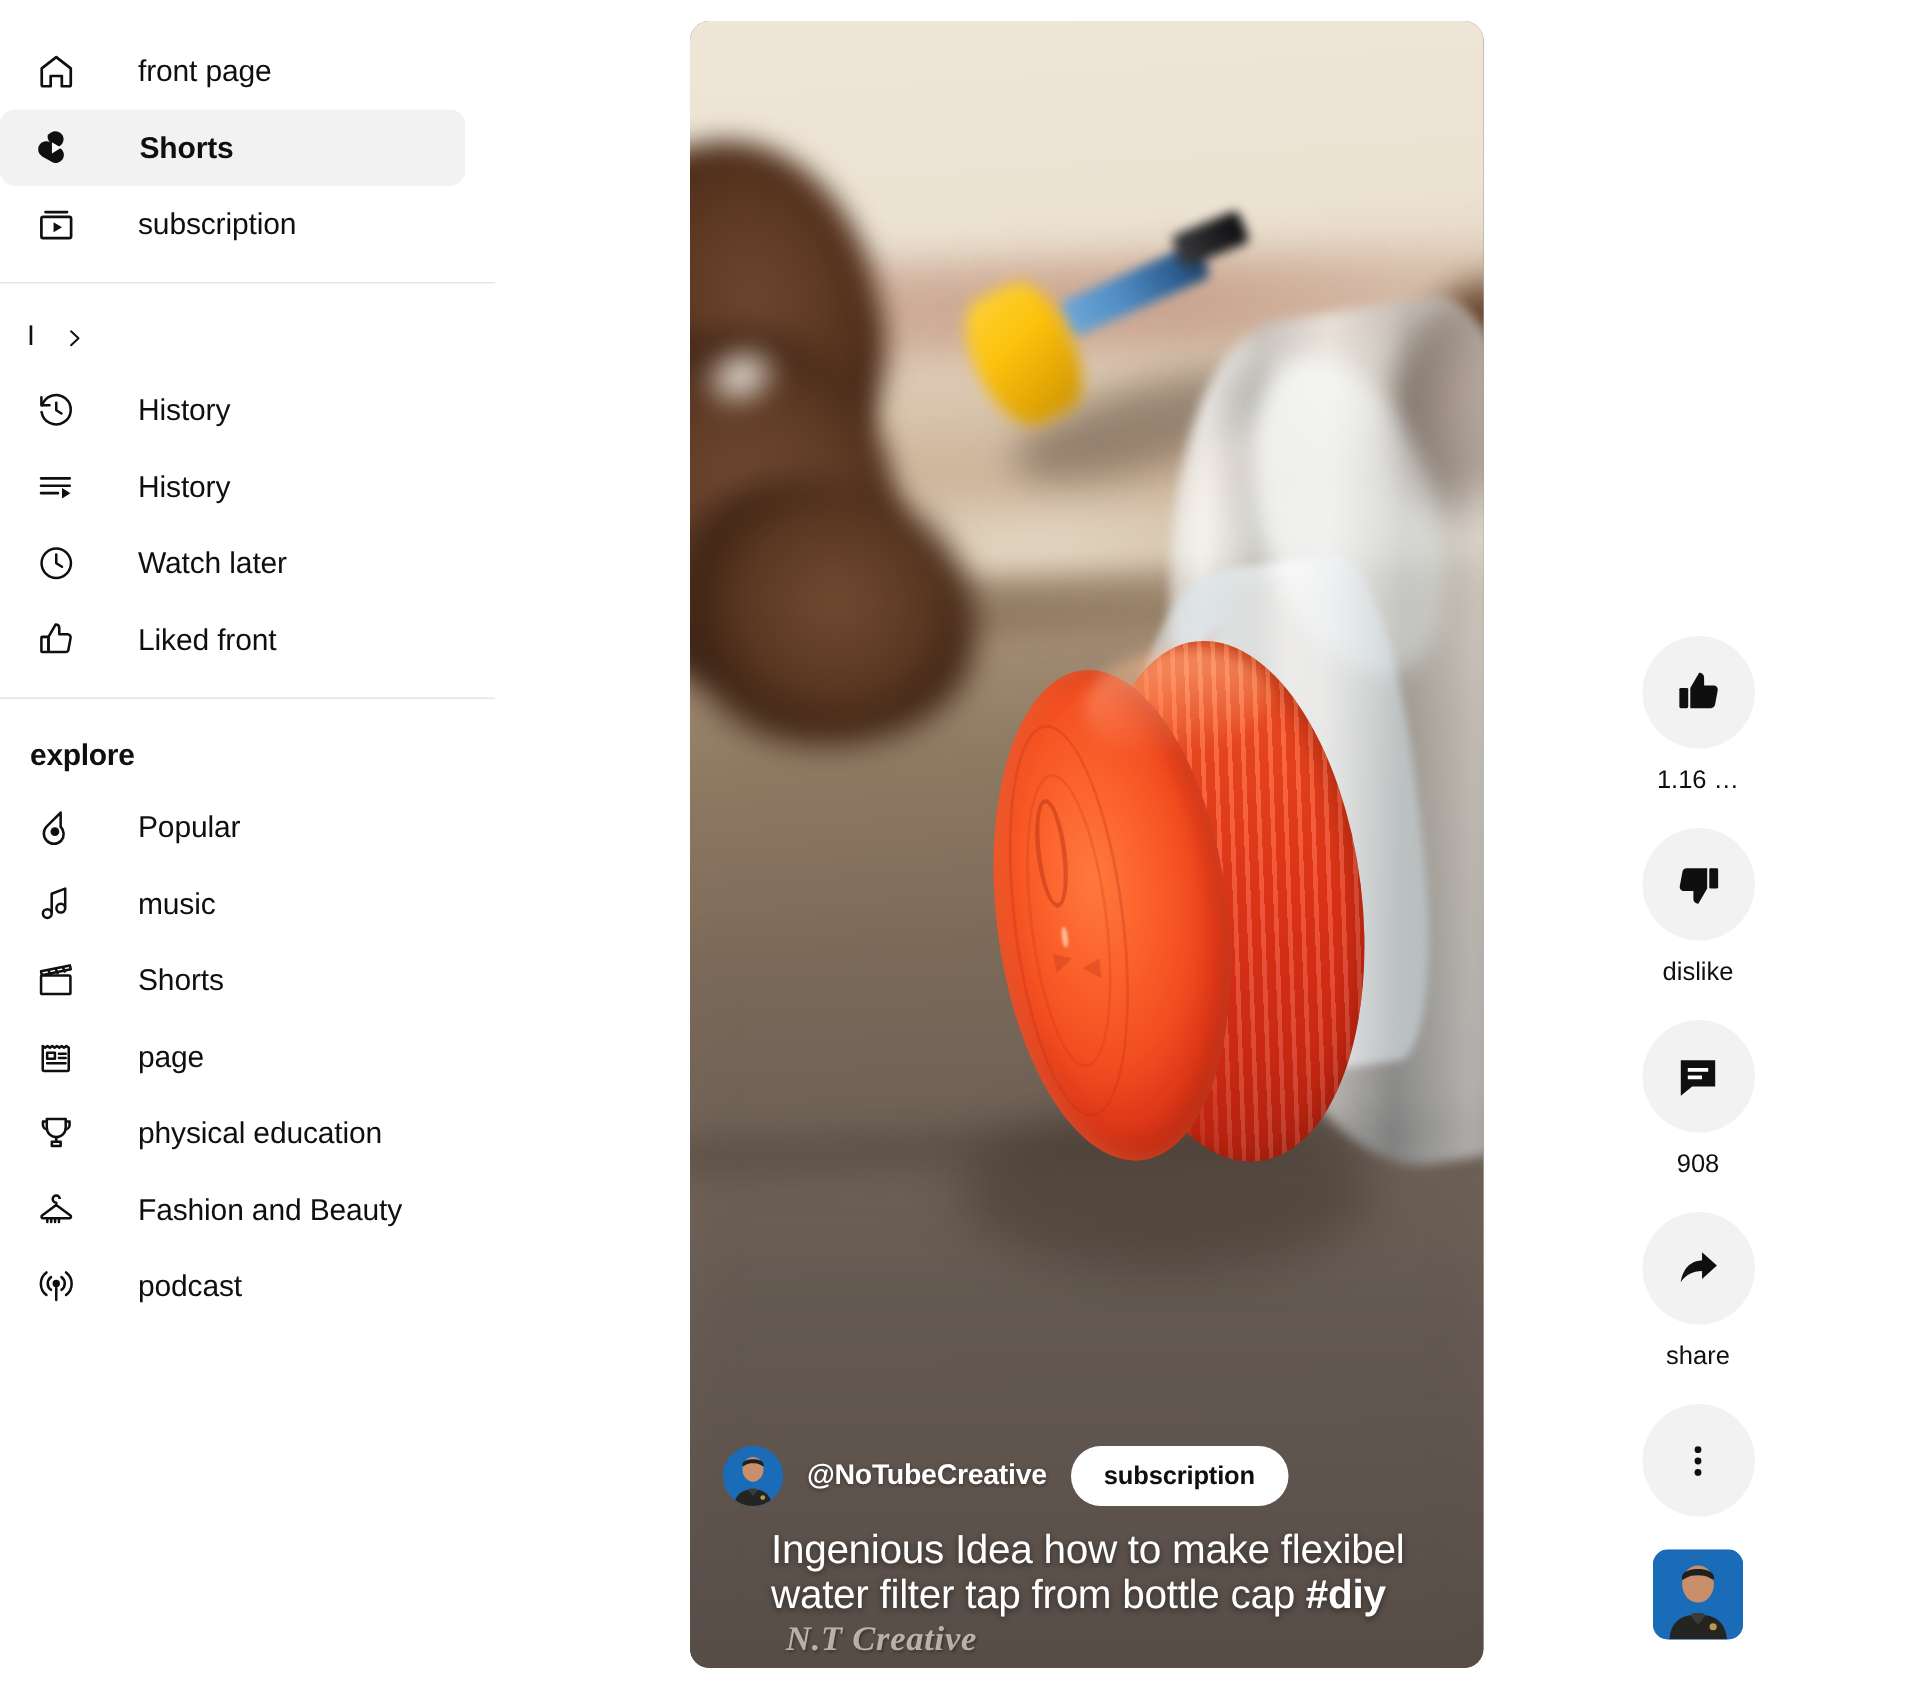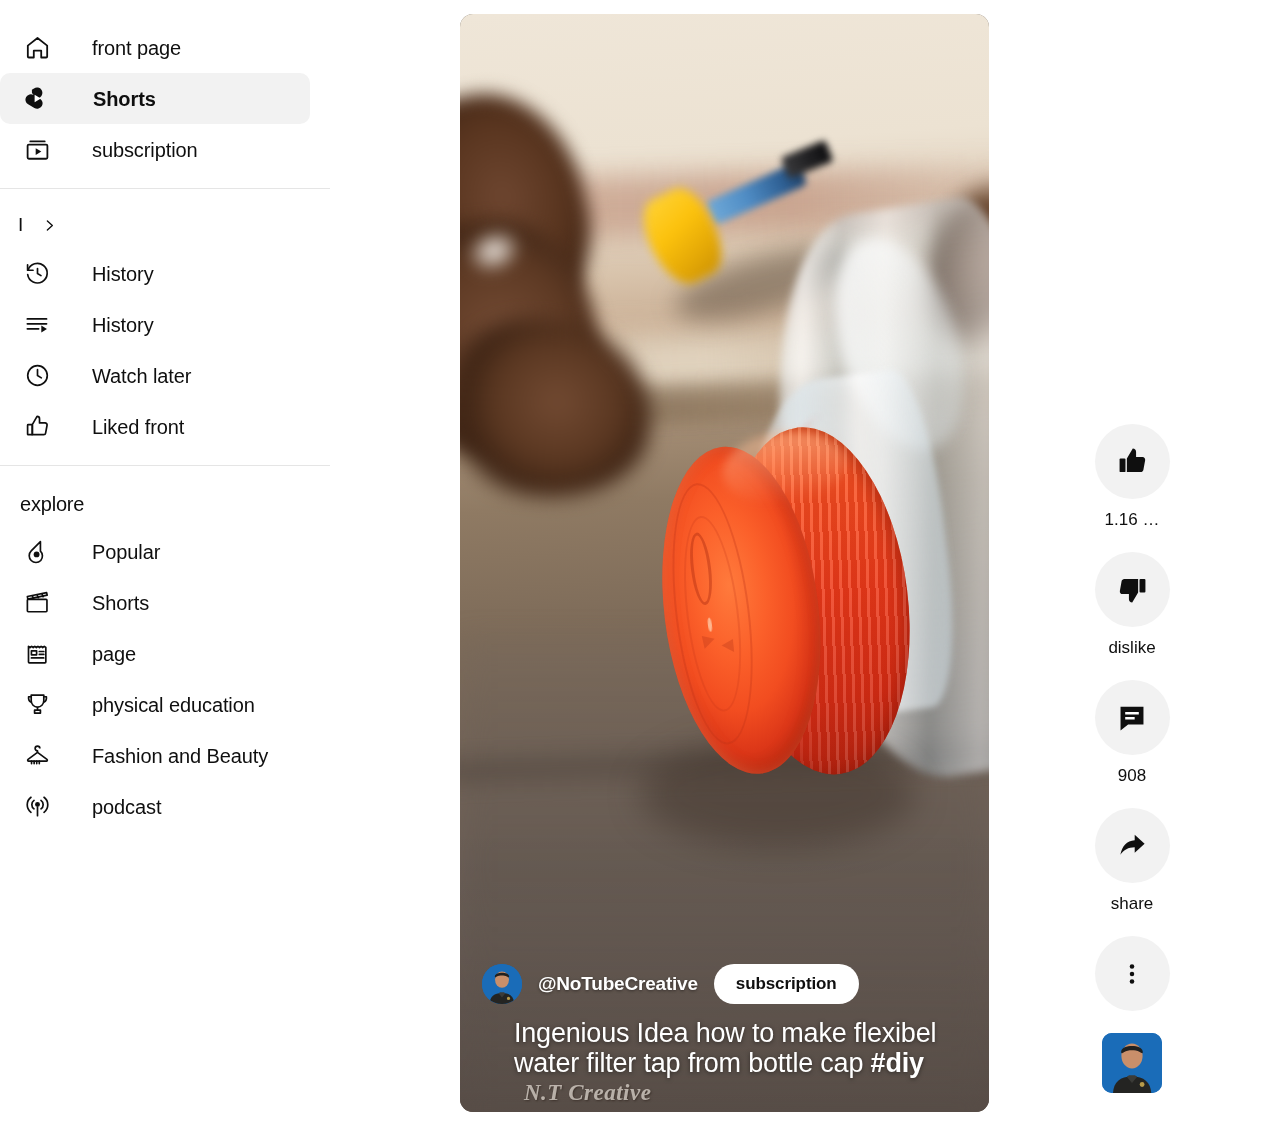--- a/index.html
+++ b/index.html
@@ -68,21 +68,21 @@
     font-weight: 400;
     color: #0f0f0f;
   }
   .collapsed-row .chev {
     margin-left: 18px;
     display: flex; align-items: center;
   }
 
   .section-head {
     font-size: 20px;
-    font-weight: 400;
+    font-weight: 700;
     padding: 14px 0 10px 20px;
     letter-spacing: -0.2px;
   }
 
   
   .player-wrap {
     position: absolute;
     left: 460px; top: 14px;
     width: 529px; height: 1098px;
     border-radius: 13px;
@@ -544,20 +544,30 @@
     <div class="nav-item">
       <span class="ico">
         <svg width="27" height="27" viewBox="0 0 24 24" fill="none" stroke="#0f0f0f" stroke-width="1.5" stroke-linejoin="round">
           <path d="M14.6 3.3 6.4 11.5a6 6 0 1 0 8.5 8.5l.1-.2a6 6 0 0 0-.4-8.1z"></path>
           <circle cx="11.2" cy="14.6" r="2.6" fill="#0f0f0f" stroke="none"></circle>
         </svg>
       </span>
       <span class="lbl">Popular</span>
     </div>
 
+    <div class="nav-item">
+      <span class="ico">
+        <svg width="27" height="27" viewBox="0 0 24 24" fill="none" stroke="#0f0f0f" stroke-width="1.5" stroke-linejoin="round">
+          <path d="M9.3 17.4V6.1l8-3.1v11.2"></path>
+          <circle cx="6.7" cy="17.8" r="2.6"></circle>
+          <circle cx="14.7" cy="14.6" r="2.6"></circle>
+        </svg>
+      </span>
+      <span class="lbl">music</span>
+    </div>
 
     <div class="nav-item">
       <span class="ico">
         <svg width="27" height="27" viewBox="0 0 24 24" fill="none" stroke="#0f0f0f" stroke-width="1.5" stroke-linejoin="round">
           <rect x="3" y="9.2" width="17.4" height="11" rx="0.8"></rect>
           <path d="M3.4 9 20.6 5.5l-.5-2.3L3 6.7z"></path>
           <path d="M7.3 5.9 8.7 9M11.6 5.1 13 8.3M15.9 4.2l1.4 3.2"></path>
         </svg>
       </span>
       <span class="lbl">Shorts</span>

